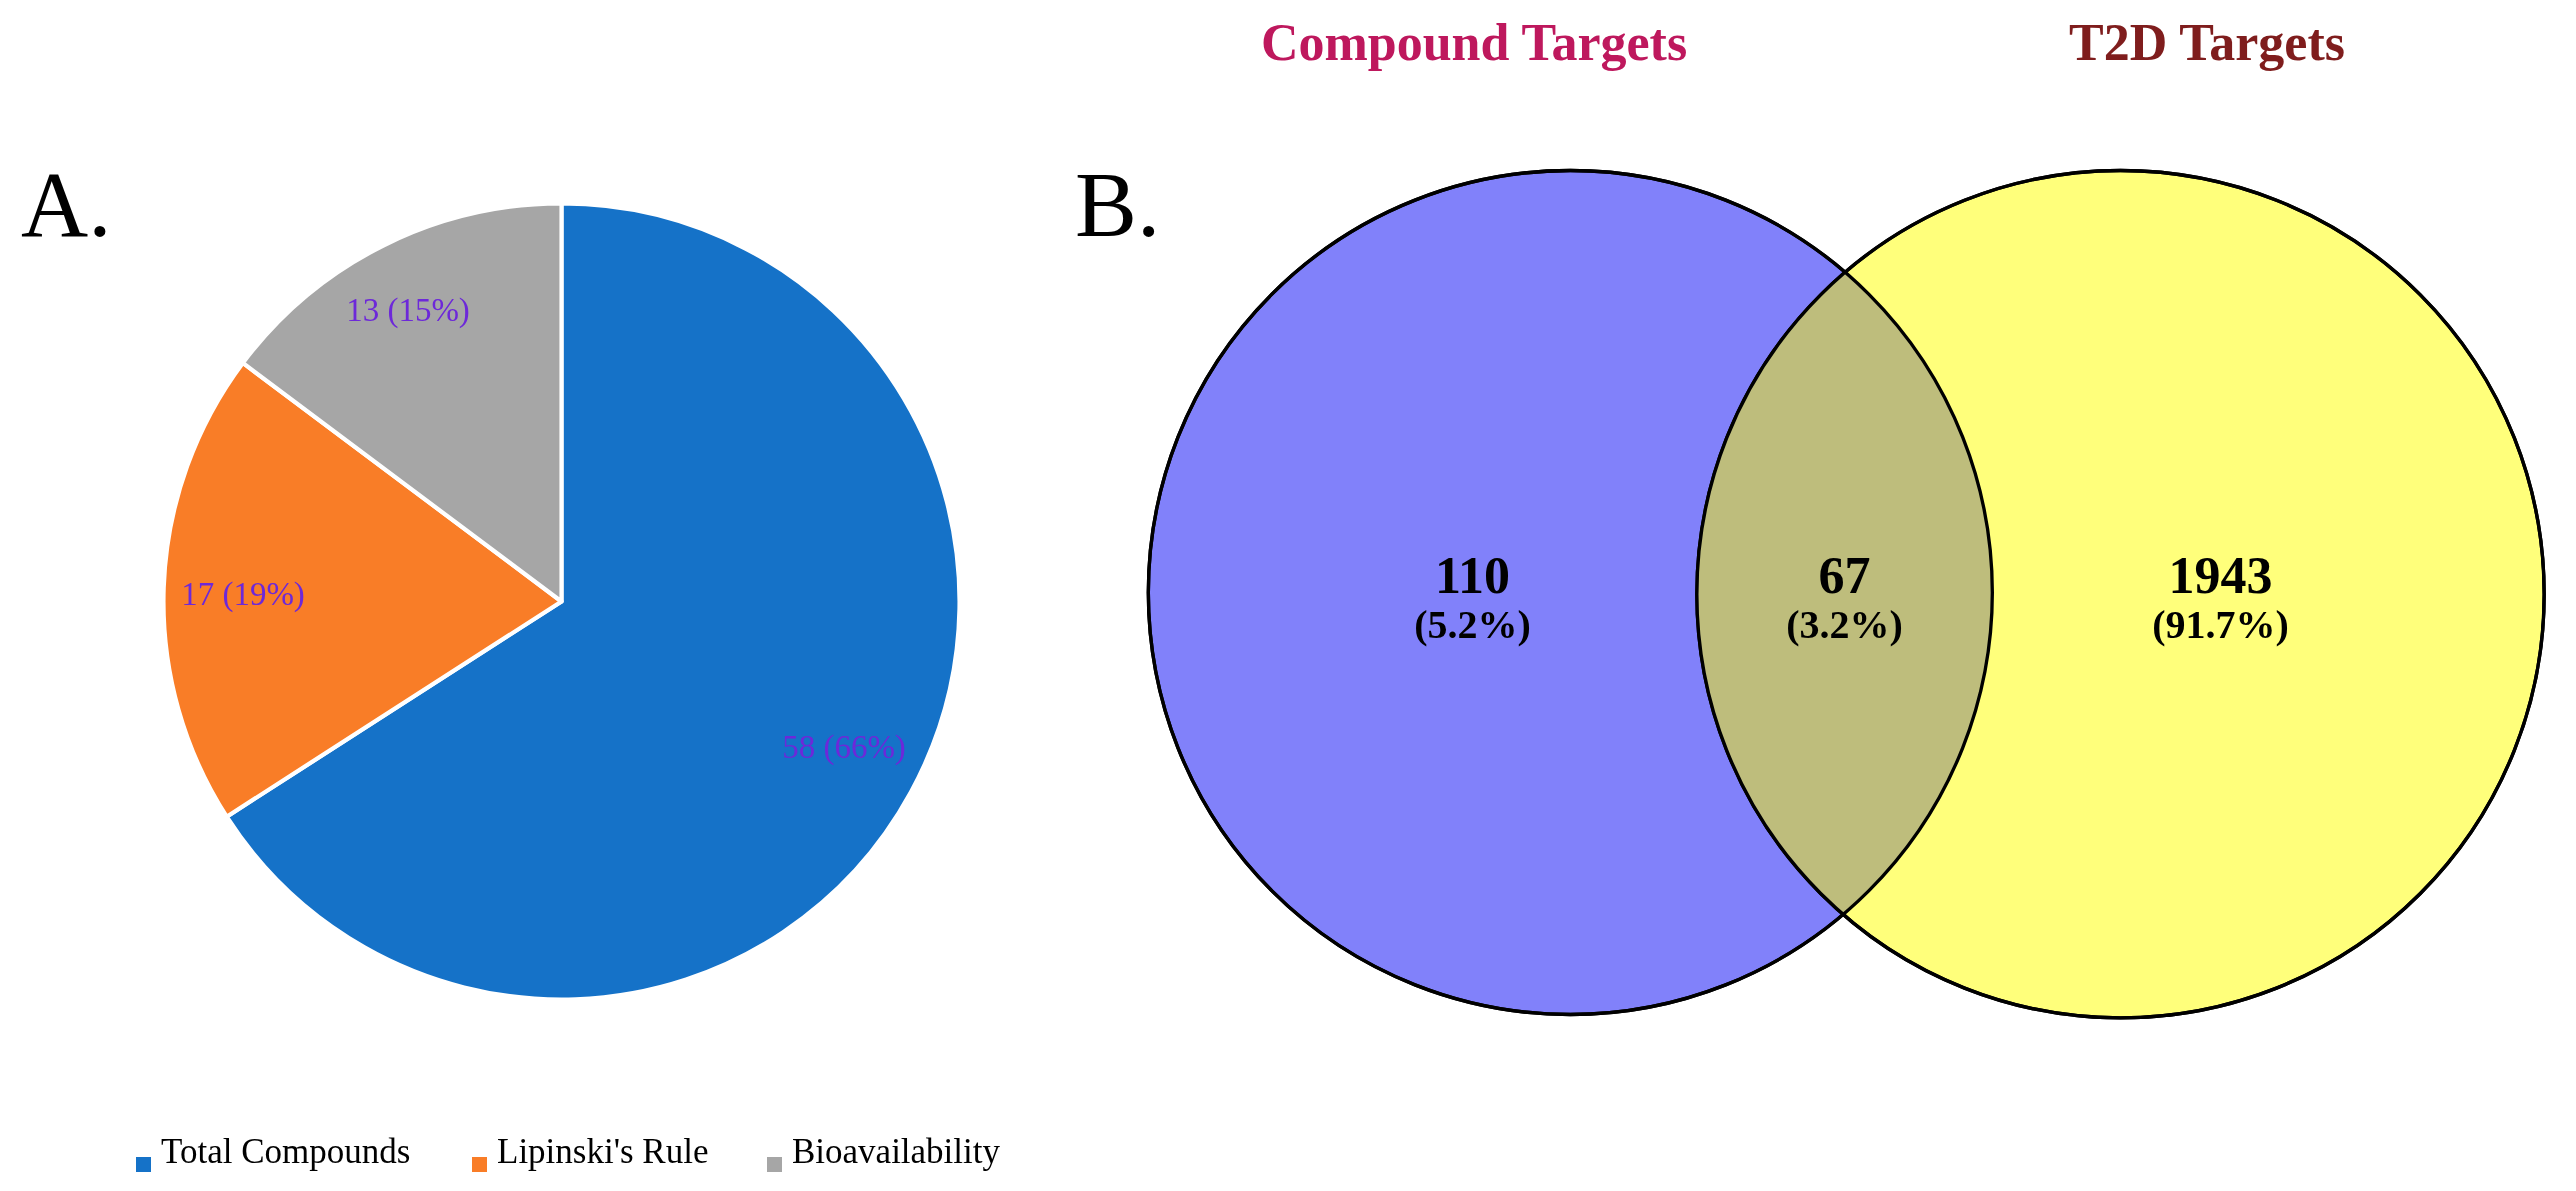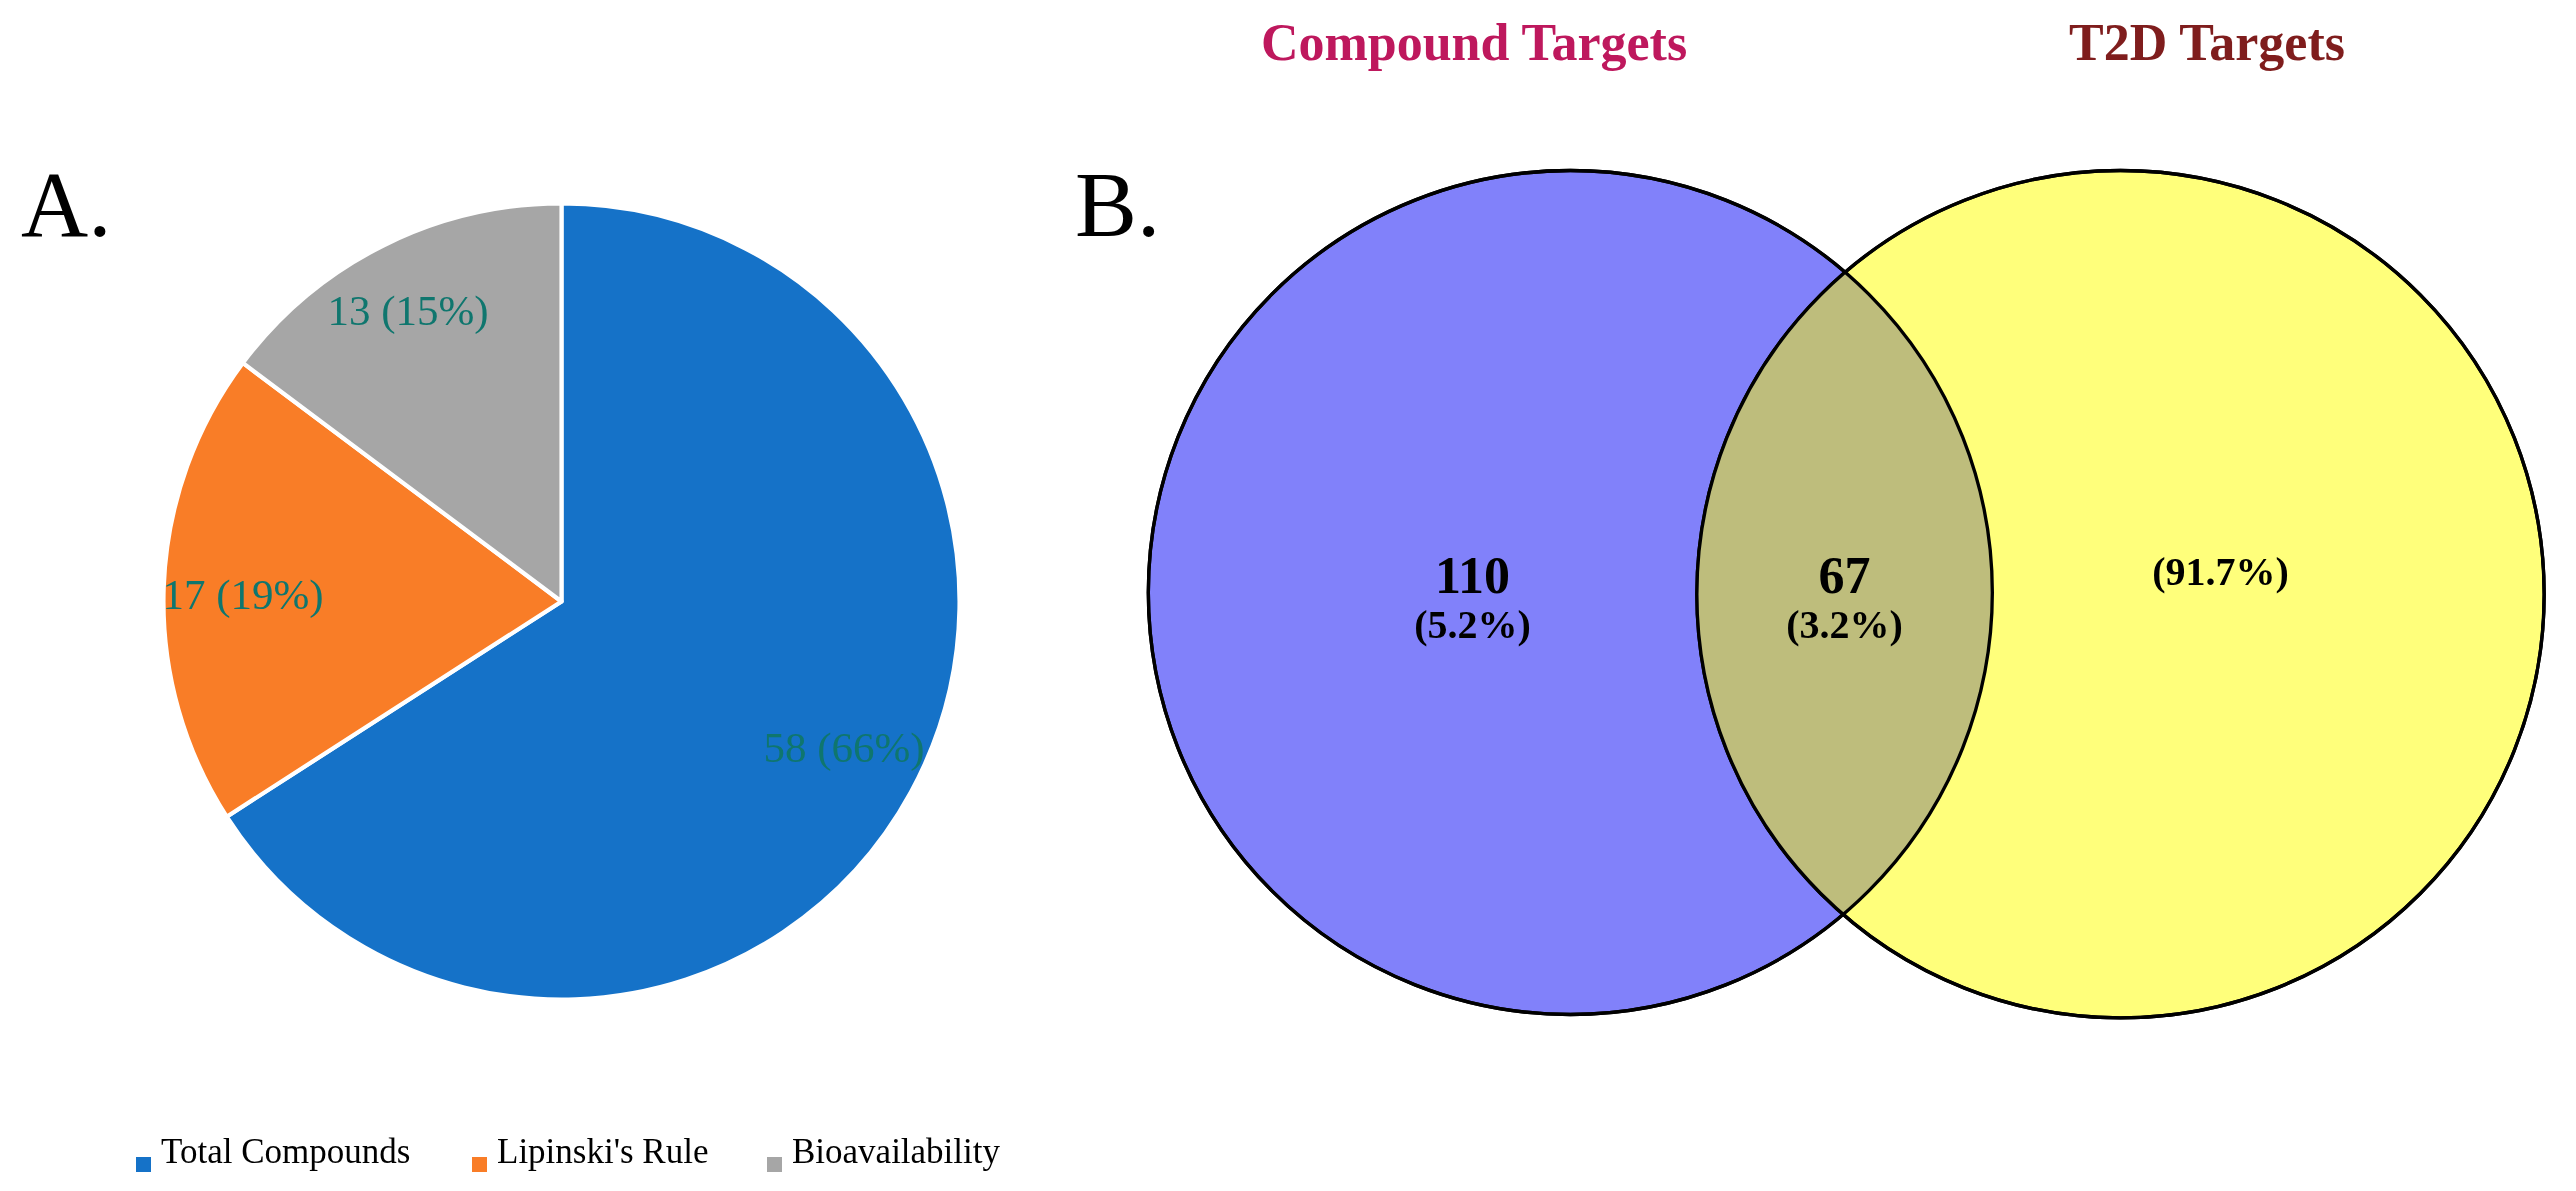--- a/index.html
+++ b/index.html
@@ -11,21 +11,21 @@
     position:absolute;font-size:93px;line-height:93px;color:#000;
     font-family:"Liberation Serif","DejaVu Serif",serif;
   }
   #panel-a-label{left:21px;top:158px;}
   #panel-b-label{left:1075px;top:158px;}
 
   
   #pie-svg{position:absolute;left:161px;top:201px;width:801px;height:801px;}
   .slice-label{
     position:absolute;transform:translate(-50%,-50%);
-    font-size:43px;white-space:nowrap;color:#0f766e;
+    font-size:33px;white-space:nowrap;color:#6d28d9;
   }
   #slice-label-blue{left:844px;top:747px;}
   #slice-label-orange{left:243px;top:594px;}
   #slice-label-gray{left:408px;top:310px;}
 
   .legend-item{
     position:absolute;top:1125px;height:47px;display:flex;align-items:flex-end;
     font-size:35px;white-space:nowrap;
   }
   .legend-swatch{width:15px;height:15px;margin-right:10px;flex:0 0 auto;}
@@ -101,17 +101,18 @@
 
   <div class="venn-value" id="venn-value-left">
     <div class="num">110</div>
     <div class="pct">(5.2%)</div>
   </div>
   <div class="venn-value" id="venn-value-middle">
     <div class="num">67</div>
     <div class="pct">(3.2%)</div>
   </div>
   <div class="venn-value" id="venn-value-right">
+    <div class="num">1943</div>
     <div class="pct">(91.7%)</div>
   </div>
 
 </div>
 
 
 </body></html>

